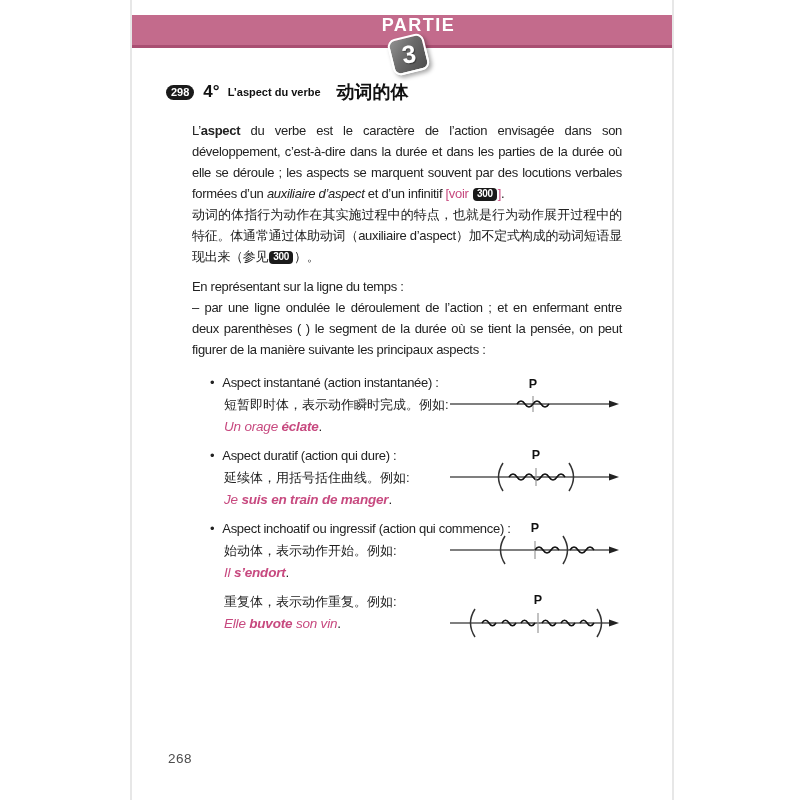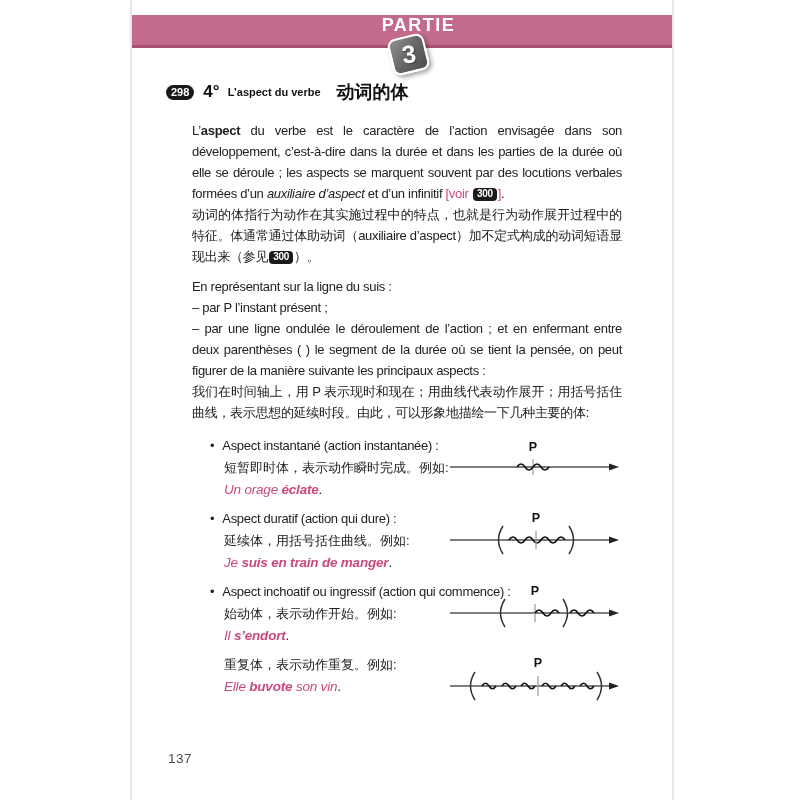--- a/index.html
+++ b/index.html
@@ -82,24 +82,22 @@
       <span class="numbadge">298</span>
       <span class="h-num">4°</span>
       <span class="h-fr">L’aspect du verbe</span>
       <span class="h-zh">动词的体</span>
     </div>
 
     <p class="para"><span>L’</span><b>aspect</b><span> du verbe est le caractère de l’action envisagée dans son développement, c’est-à-dire dans la durée et dans les parties de la durée où elle se déroule ; les aspects se marquent souvent par des locutions verbales formées d’un </span><i>auxiliaire d’aspect</i><span> et d’un infinitif </span><span class="pink">[voir</span> <span class="numbadge inline">300</span><span class="pink">]</span><span>.</span></p>
 
     <p class="para"><span>动词的体指行为动作在其实施过程中的特点，也就是行为动作展开过程中的特征。体通常通过体助动词（auxiliaire d’aspect）加不定式构成的动词短语显现出来（参见</span><span class="numbadge inline">300</span><span>）。</span></p>
 
-    <p class="para mt nojust">En représentant sur la ligne du suis :</p>
-    <p class="para nojust">– par P l’instant présent ;</p>
+    <p class="para mt nojust">En représentant sur la ligne du temps :</p>
     <p class="para">– par une ligne ondulée le déroulement de l’action ; et en enfermant entre deux parenthèses ( ) le segment de la durée où se tient la pensée, on peut figurer de la manière suivante les principaux aspects :</p>
-    <p class="para">我们在时间轴上，用 P 表示现时和现在；用曲线代表动作展开；用括号括住曲线，表示思想的延续时段。由此，可以形象地描绘一下几种主要的体:</p>
 
     <div class="aspects">
 
       <div class="aspect-item">
         <div class="fr-line"><span class="bullet-marker">•</span><span>Aspect instantané (action instantanée) :</span></div>
         <div class="zh-line">短暂即时体，表示动作瞬时完成。例如:</div>
         <div class="ex-line"><span>Un orage </span><span class="ex-verb">éclate</span><span></span><span class="ex-end">.</span></div>
         <svg class="diagram" width="175" height="46" viewBox="0 0 175 46">
           <line x1="3" y1="31" x2="163" y2="31" stroke="#555" stroke-width="1.3"></line>
           <polygon points="162,27.5 172,31 162,34.5" fill="#222"></polygon>
@@ -155,14 +153,14 @@
           <path d="M114,31 q3.5,-5.5 7,0 t7,0" stroke="#111" stroke-width="1.6" fill="none"></path>
           <path d="M133,31 q3.5,-5.5 7,0 t7,0" stroke="#111" stroke-width="1.6" fill="none"></path>
           <path d="M150,17 q9,14 0,28" stroke="#333" stroke-width="1.5" fill="none"></path>
           <text x="91" y="12" text-anchor="middle">P</text>
         </svg>
       </div>
 
     </div>
   </div>
 
-  <div class="pagenum">137</div>
+  <div class="pagenum">268</div>
 </div>
 
 </body></html>

